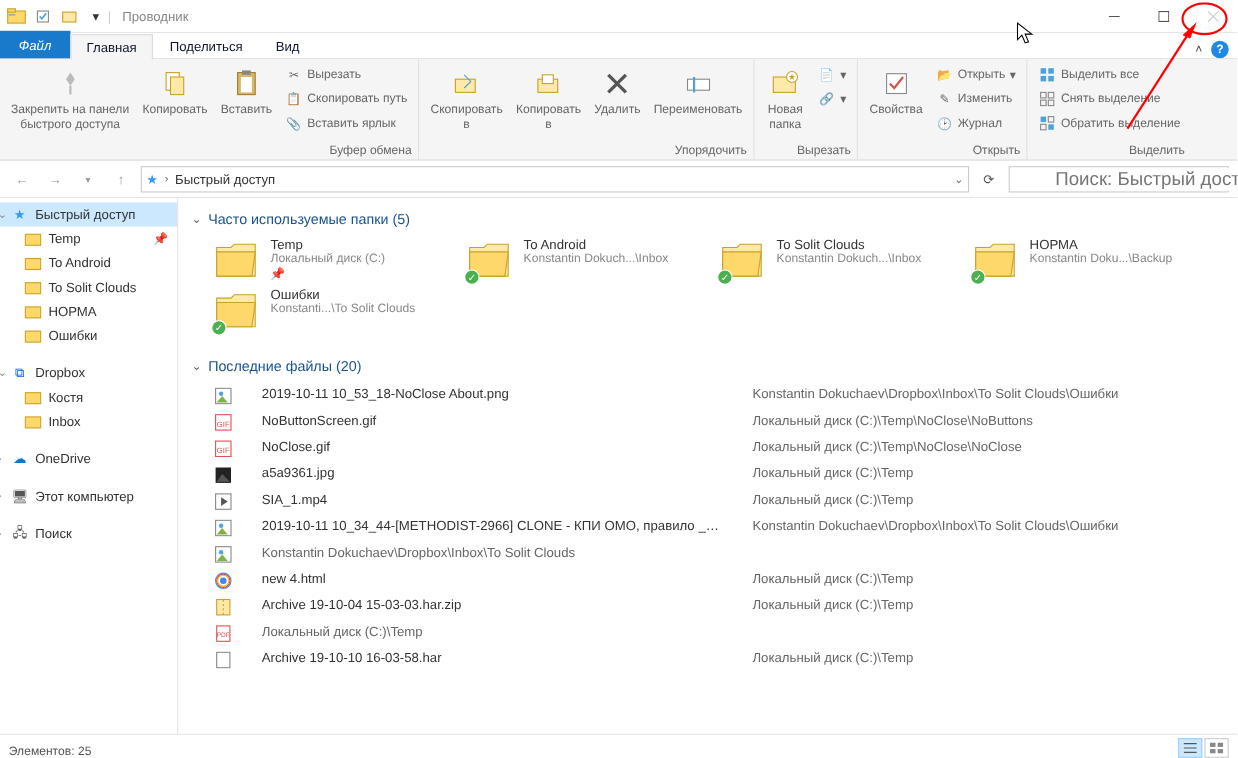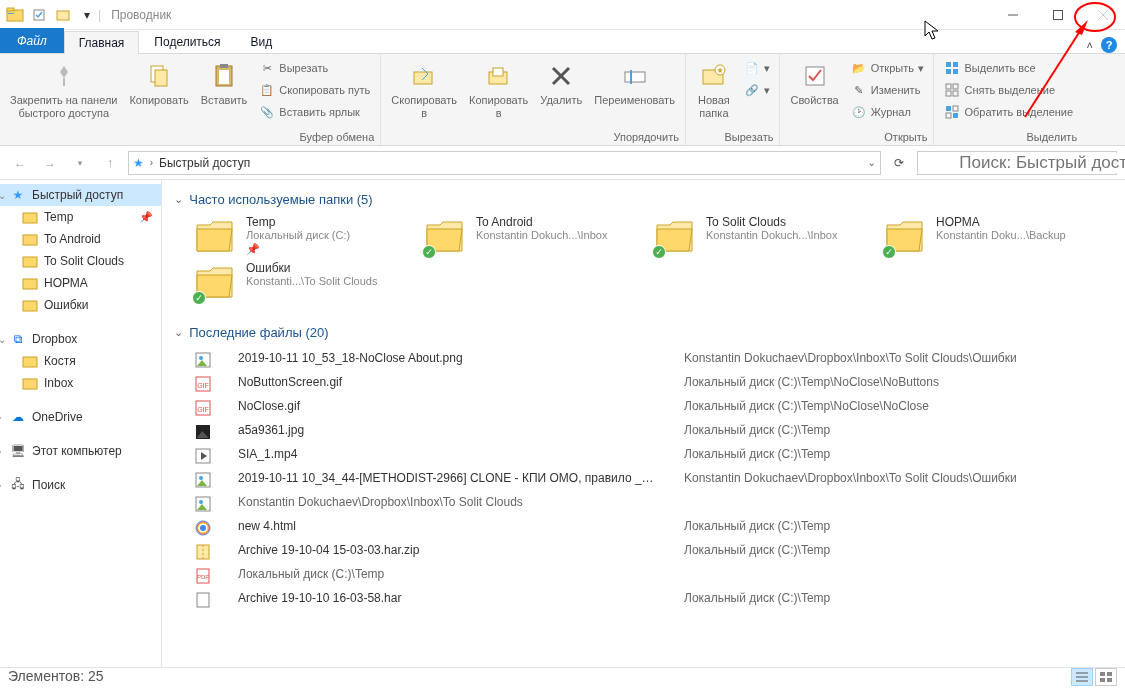--- a/index.html
+++ b/index.html
@@ -72,21 +72,21 @@
 .folder-text .fpath { font-size: 11px; color: #888; }
 .folder-text .pin-ind { color: #888; font-size: 11px; margin-top: 2px; }
 
 .file-list { padding-left: 20px; }
 .file-row { display: flex; align-items: flex-start; padding: 3px 0; font-size: 12px; gap: 26px; }
 .file-row .ficon { width: 18px; height: 18px; display: flex; align-items: center; justify-content: center; flex-shrink: 0; }
 .file-row .fname-col { width: 420px; color: #333; white-space: nowrap; overflow: hidden; text-overflow: ellipsis; }
 .file-row .fpath-col { color: #666; flex: 1; white-space: nowrap; overflow: hidden; }
 
 
-.statusbar { height: 22px; border-top: 1px solid #e5e5e5; display: flex; align-items: flex-start; padding: 0 8px; font-size: 14px; color: #555; }
+.statusbar { height: 22px; border-top: 1px solid #e5e5e5; display: flex; align-items: flex-end; padding: 0 8px; font-size: 11px; color: #555; }
 .statusbar .spacer { flex: 1; }
 .viewbtn { width: 22px; height: 18px; border: 1px solid #ccc; display: flex; align-items: center; justify-content: center; margin-left: 2px; }
 .viewbtn.active { background: #cce8ff; border-color: #99d1ff; }
 
 
 .arrow-ann { position: absolute; pointer-events: none; z-index: 1000; }
 
 
 .cursor { position: absolute; left: 924px; top: 20px; font-size: 18px; color: #000; z-index: 999; pointer-events: none; }
 

